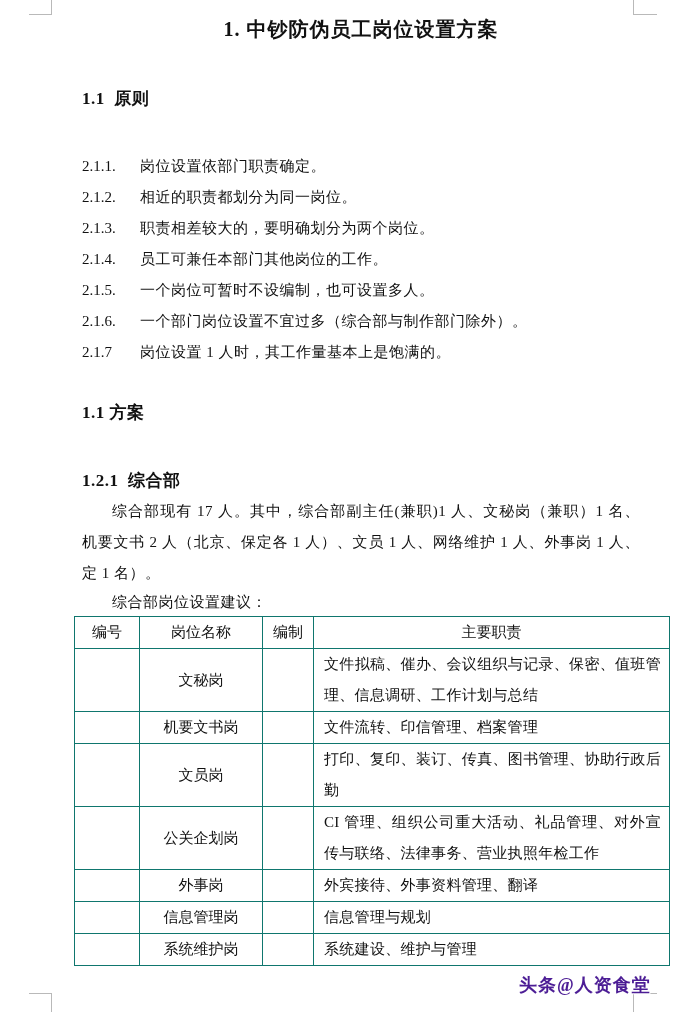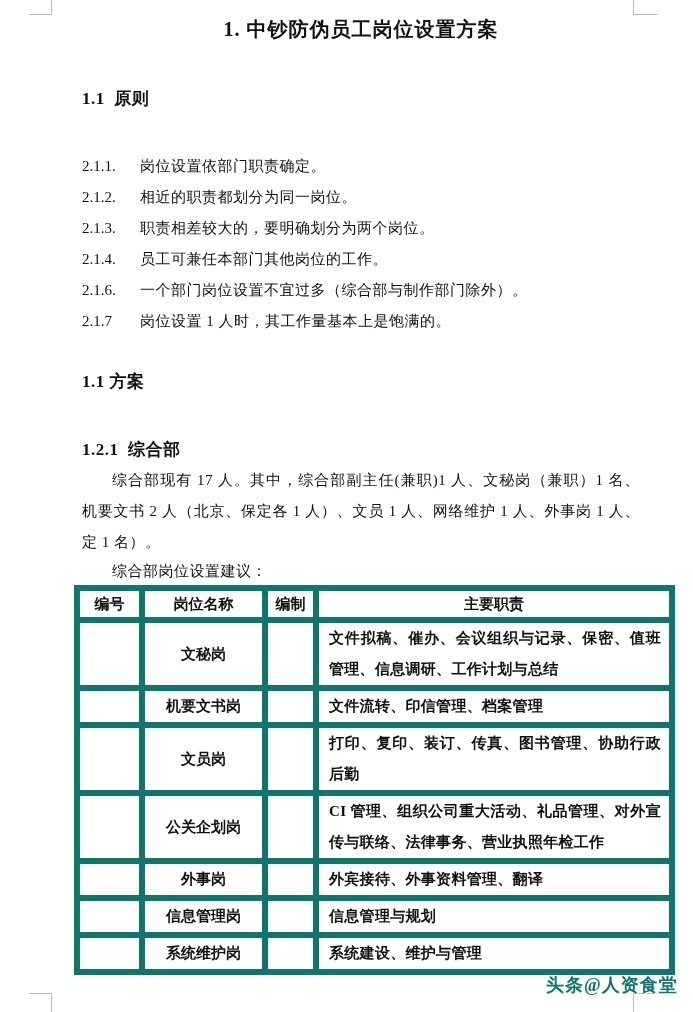--- a/index.html
+++ b/index.html
@@ -47,22 +47,22 @@
   .table-caption { font-size:15px; line-height:27px; letter-spacing:0.5px; }
 
   table.positions {
     margin-left:-8px;
     width:595px;
     border-collapse:collapse;
     table-layout:fixed;
     font-size:15px;
   }
   table.positions td, table.positions th {
-    border:6px solid #0f766e;
-    font-weight:bold;
+    border:1px solid #0f766e;
+    font-weight:normal;
     vertical-align:middle;
     overflow:hidden;
   }
   .cell-center { text-align:center; }
   .cell-duty {
     text-align:justify;
     padding:0 8px 0 10px;
     line-height:31px;
     letter-spacing:0.3px;
   }
@@ -77,23 +77,23 @@
     border-right:1px solid #b9b9b9; border-bottom:1px solid #b9b9b9; }
   .mark-tr { left:633px; top:0; width:24px; height:15px;
     border-left:1px solid #b9b9b9; border-bottom:1px solid #b9b9b9; }
   .mark-bl { left:29px; top:993px; width:23px; height:19px;
     border-right:1px solid #b9b9b9; border-top:1px solid #b9b9b9; }
   .mark-br { left:633px; top:993px; width:24px; height:19px;
     border-left:1px solid #b9b9b9; border-top:1px solid #b9b9b9; }
 
   .watermark {
     position:absolute;
-    left:546px; top:973px;
+    left:519px; top:973px;
     font-size:18px; font-weight:bold;
-    color:#0f766e;
+    color:#4c1d95;
     letter-spacing:1px;
     text-shadow:1px 1px 0 #ffffff;
     white-space:nowrap;
     z-index:5;
   }
 </style>
 </head>
 <body>
 
 <div class="page">
@@ -118,20 +118,24 @@
         <span class="principle-num">2.1.2.</span>
         <span class="principle-text">相近的职责都划分为同一岗位。</span>
       </li>
       <li class="principle-item">
         <span class="principle-num">2.1.3.</span>
         <span class="principle-text">职责相差较大的，要明确划分为两个岗位。</span>
       </li>
       <li class="principle-item">
         <span class="principle-num">2.1.4.</span>
         <span class="principle-text">员工可兼任本部门其他岗位的工作。</span>
+      </li>
+      <li class="principle-item">
+        <span class="principle-num">2.1.5.</span>
+        <span class="principle-text">一个岗位可暂时不设编制，也可设置多人。</span>
       </li>
       <li class="principle-item">
         <span class="principle-num">2.1.6.</span>
         <span class="principle-text">一个部门岗位设置不宜过多（综合部与制作部门除外）。</span>
       </li>
       <li class="principle-item">
         <span class="principle-num">2.1.7</span>
         <span class="principle-text">岗位设置 1 人时，其工作量基本上是饱满的。</span>
       </li>
     </ul>

